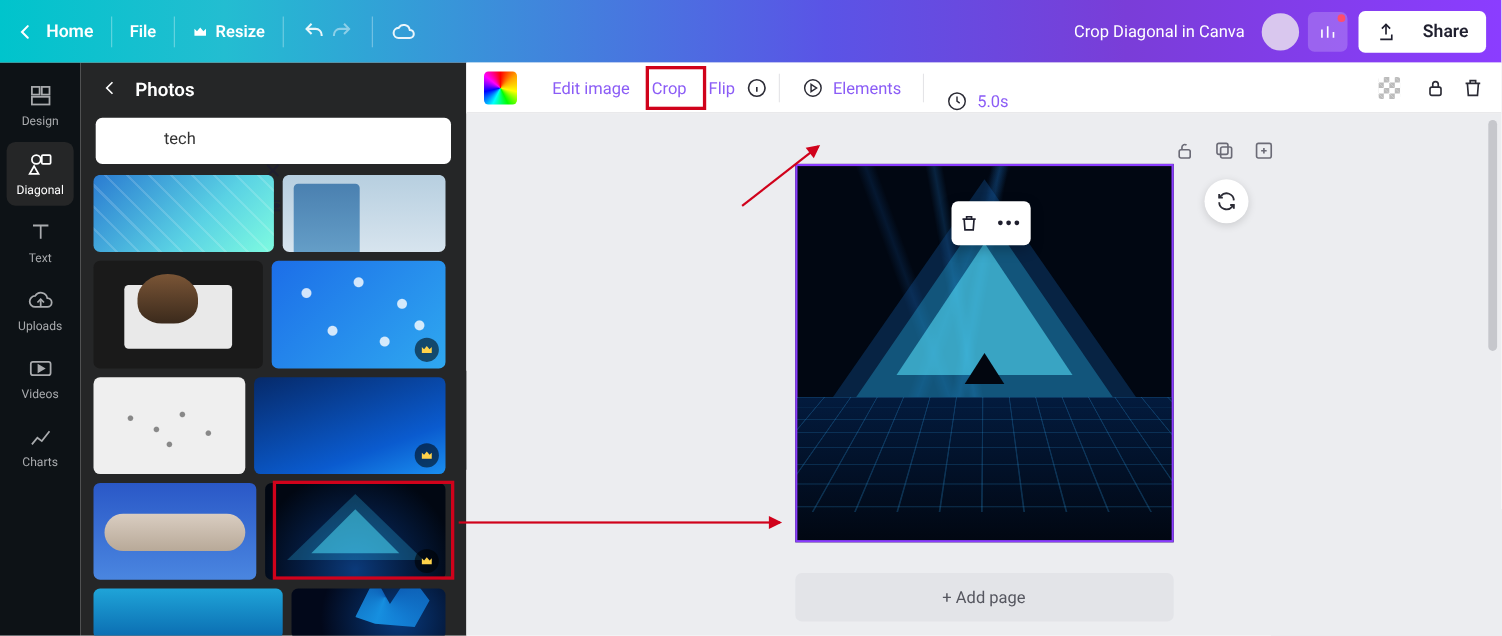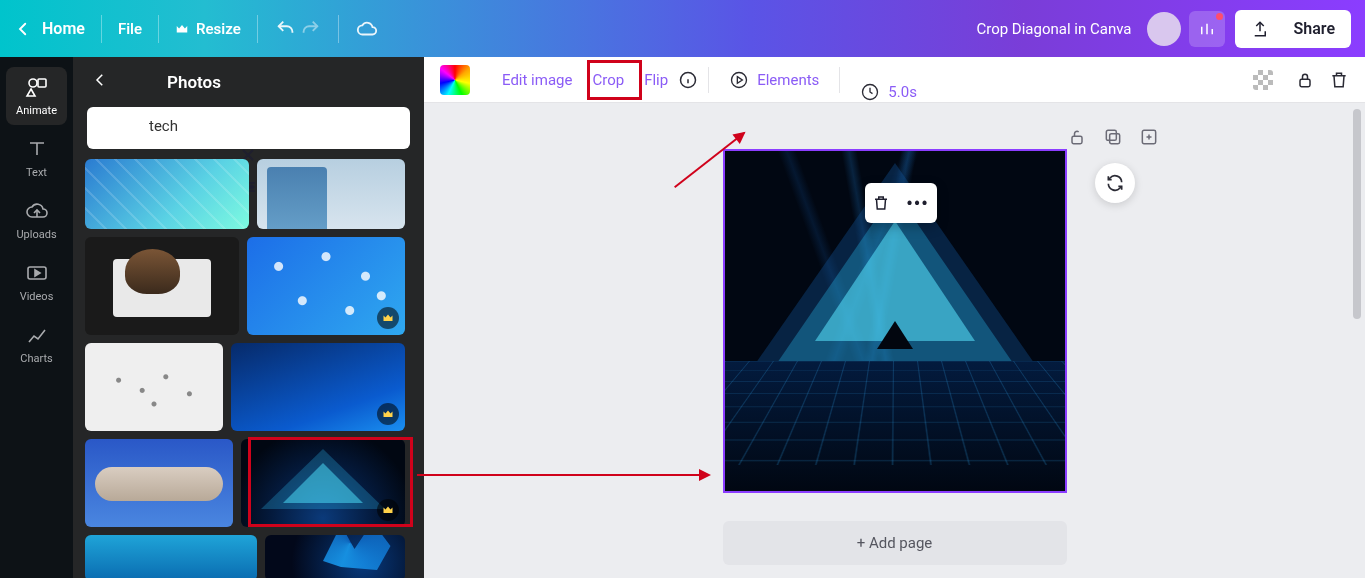--- a/index.html
+++ b/index.html
@@ -30,21 +30,21 @@
   
   .shell { display:flex; height:calc(578px - 57px);}
   .rail { width:73px; background:#0d1216; display:flex;flex-direction:column; padding-top:8px;}
   .rail-item { height:62px; display:flex;flex-direction:column;align-items:center;justify-content:center;gap:5px; color:#a9abae; font-size:11px; cursor:pointer;}
   .rail-item.active{ background:#252627; color:#fff; border-radius:8px; margin:2px 6px; height:58px;}
   .rail-item svg { width:24px;height:24px; stroke:currentColor; fill:none; stroke-width:1.6;}
 
   .side { width:351px; background:#252627; color:#fff; display:flex; flex-direction:column; position:relative;}
   .side-head{ height:50px; display:flex;align-items:center; gap:14px; padding:0 18px;}
   .side-head svg{width:18px;height:18px;stroke:#fff;fill:none;stroke-width:2;}
-  .side-head h2{font-size:17px;font-weight:600;margin-left:44px;}
+  .side-head h2{font-size:17px;font-weight:600;}
   .searchbar{ margin:0 14px 10px; height:42px; background:#fff; border-radius:6px; display:flex;align-items:center; padding:0 12px; gap:10px;flex-direction:column;}
   .searchbar svg{width:20px;height:20px;stroke:#5a5a5a;fill:none;stroke-width:2;}
   .searchbar input{ flex:1; border:none; outline:none; font-size:15px; color:#333; background:transparent;}
   .searchbar .xbtn{width:22px;height:22px;cursor:pointer;}
   .searchbar .xbtn svg{stroke:#1f1f2e;stroke-width:2.2;}
   .searchbar .filter{width:22px;height:22px;cursor:pointer;}
   .searchbar .filter svg{stroke:#1f1f2e;stroke-width:2;}
   .gallery{ flex:1; overflow:hidden; padding:0 12px; display:flex; flex-direction:column; gap:8px;}
   .row{ display:flex; gap:8px;}
   .thumb{ border-radius:6px; position:relative; overflow:hidden; cursor:pointer;}
@@ -193,27 +193,35 @@
         <path d="M7 8l5-5 5 5"></path>
         <path d="M5 21h14v-6"></path>
       </svg>
     <span>Share</span>
   </div>
 </div>
 
 <div class="shell">
 
   <div class="rail">
+    <div class="rail-item">
+      <svg viewBox="0 0 24 24">
+          <rect x="4" y="4" width="7" height="7"></rect>
+          <rect x="13" y="4" width="7" height="7"></rect>
+          <rect x="4" y="13" width="16" height="7"></rect>
+        </svg>
+      <span>Design</span>
+    </div>
     <div class="rail-item active dual">
       <svg viewBox="0 0 24 24">
           <circle cx="8" cy="8" r="4"></circle>
           <rect x="13" y="4" width="8" height="8" rx="1"></rect>
           <path d="M6 14l4 7H2z"></path>
         </svg>
-      <span>Animate</span>
+      <span>Diagonal</span>
     </div>
     <div class="rail-item">
       <svg viewBox="0 0 24 24">
           <path d="M5 6h14M12 6v12"></path>
         </svg>
       <span>Text</span>
     </div>
     <div class="rail-item">
       <svg viewBox="0 0 24 24">
           <path d="M7 18a5 5 0 010-10 6 6 0 0111 2 4 4 0 010 8H7z"></path>

